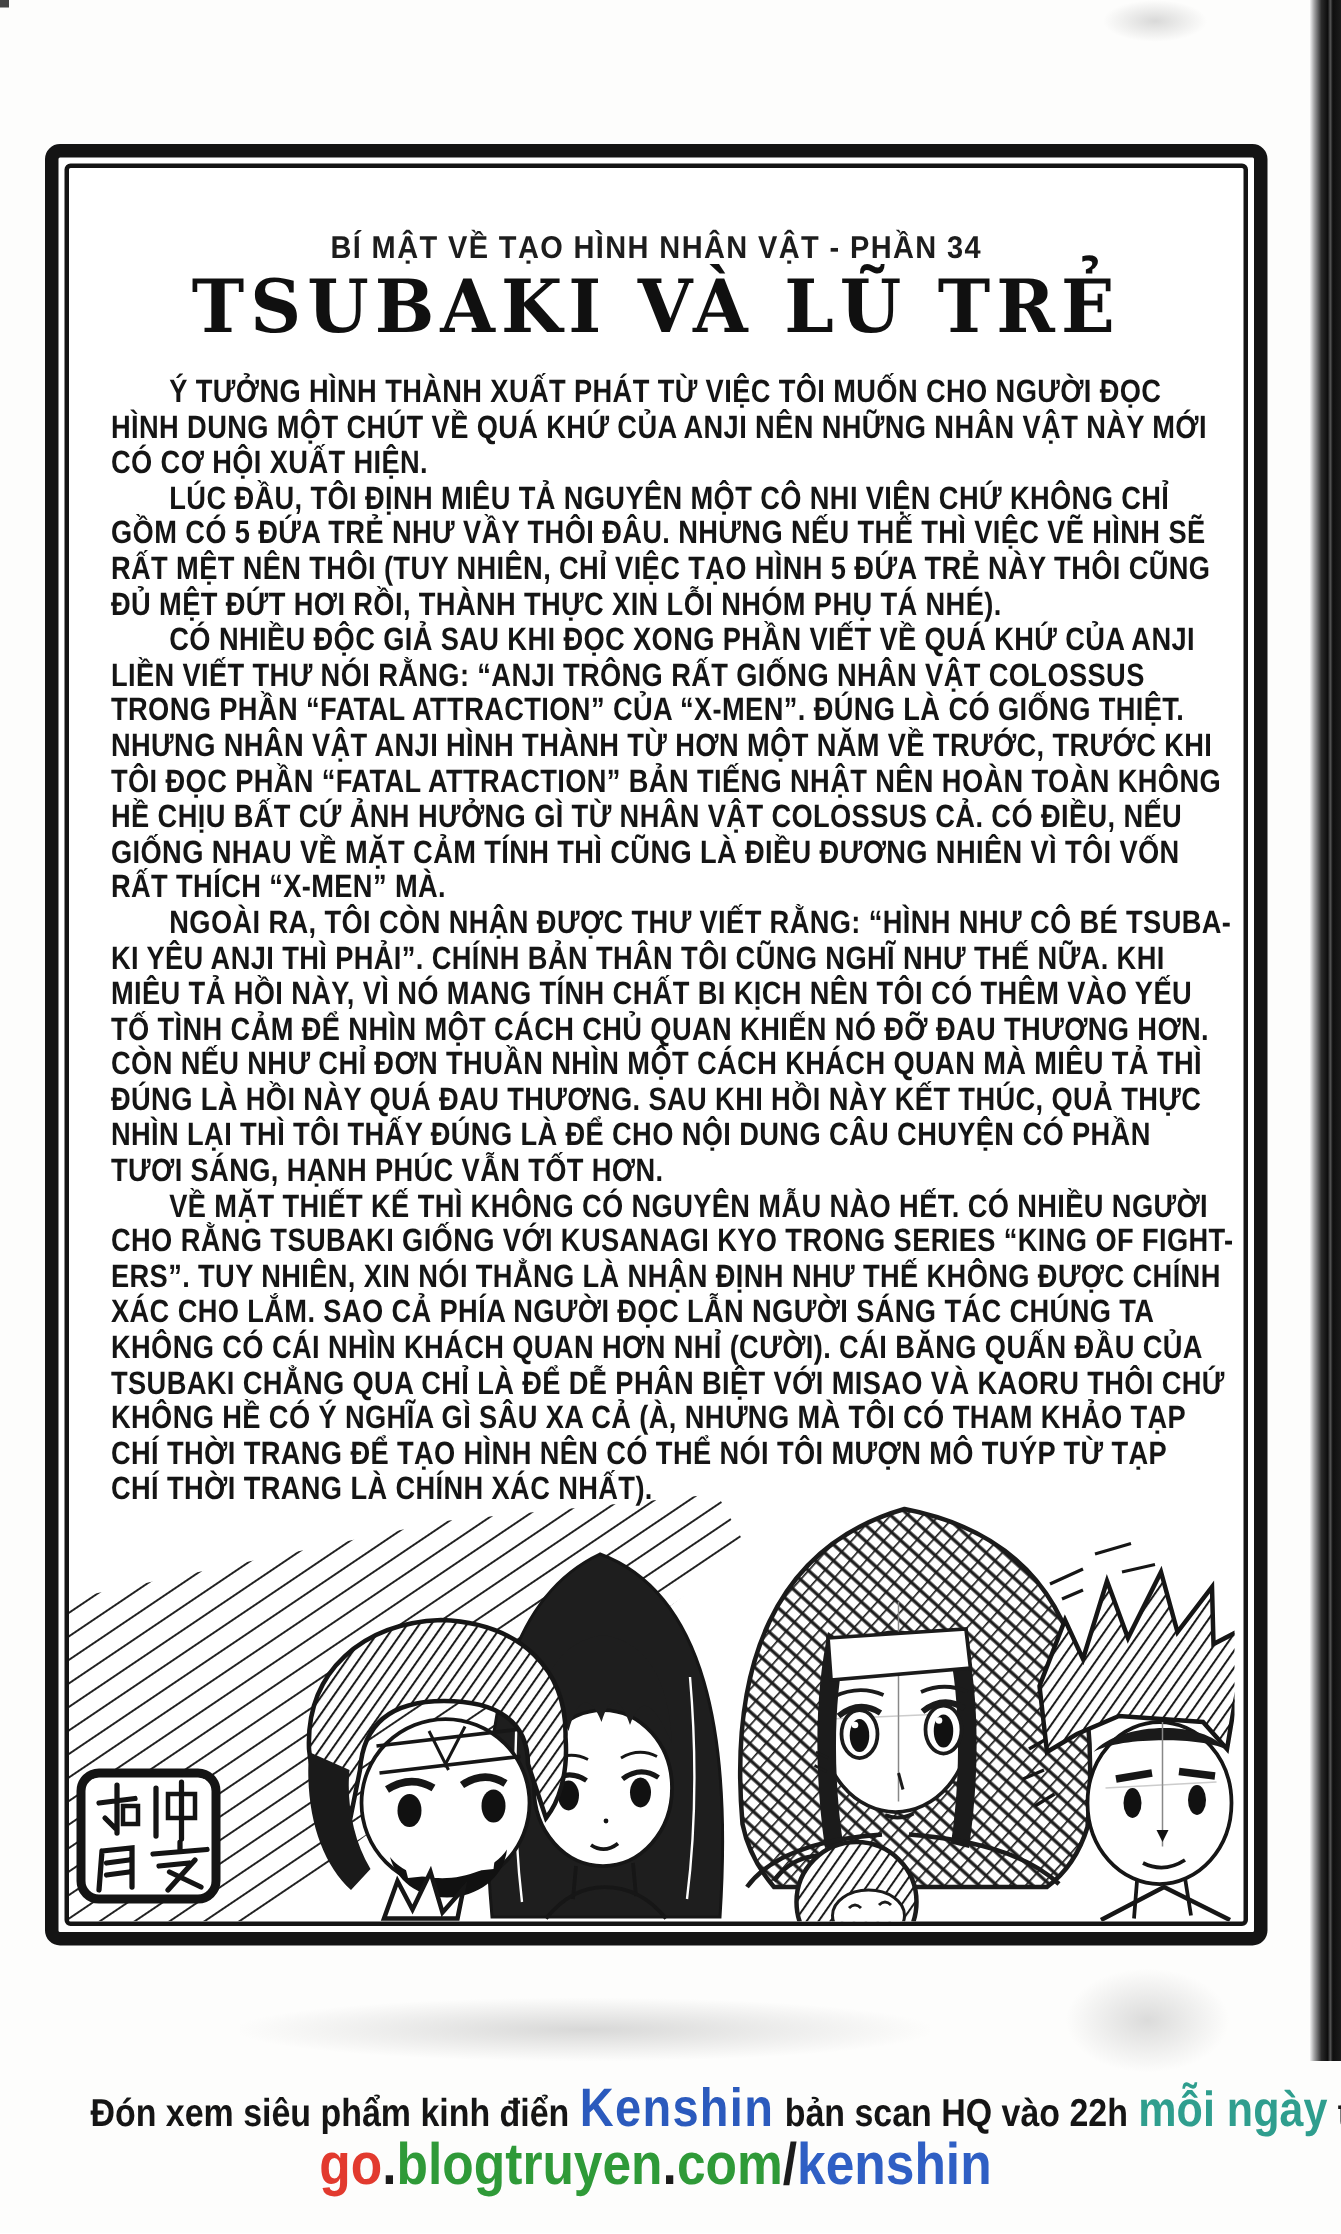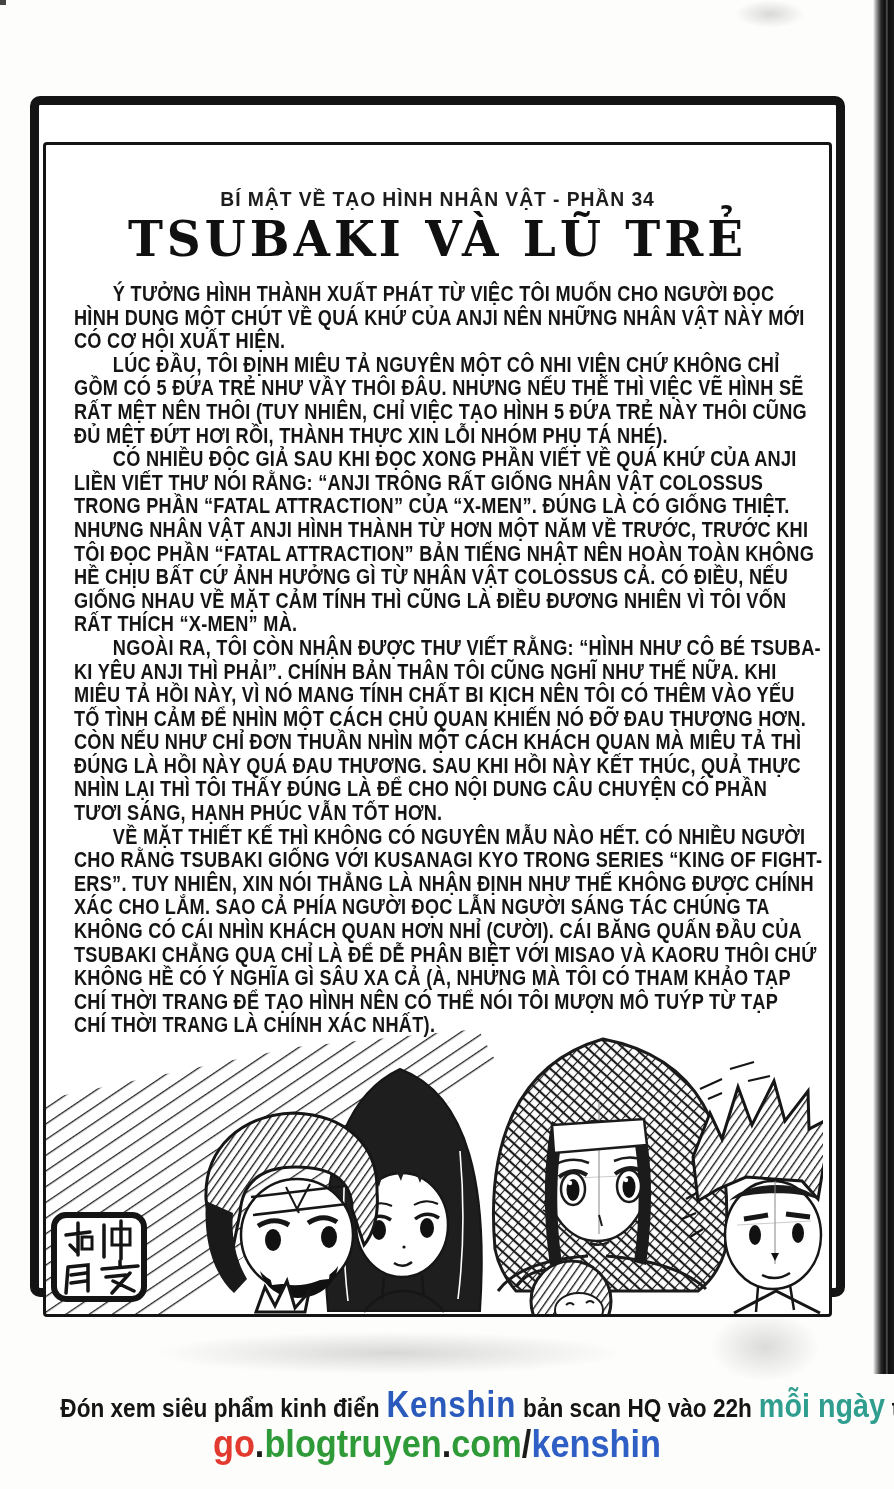--- a/index.html
+++ b/index.html
@@ -12,21 +12,21 @@
   .sm1{left:160px;top:1332px;width:460px;height:42px;
     background:radial-gradient(ellipse at center,rgba(130,130,130,.30),rgba(130,130,130,0) 72%);}
   .sm2{left:710px;top:1312px;width:110px;height:70px;
     background:radial-gradient(ellipse at center,rgba(140,140,140,.30),rgba(140,140,140,0) 70%);}
   .sm3{left:735px;top:0;width:70px;height:28px;
     background:radial-gradient(ellipse at center,rgba(150,150,150,.35),rgba(150,150,150,0) 70%);}
 
   .frame{position:absolute;left:30px;top:96px;width:815px;height:1201px;box-sizing:border-box;
          border:9px solid #141414;border-radius:10px;padding:4px;background:#fff;}
   .frame-inner{position:relative;width:100%;height:100%;box-sizing:border-box;
-         border:3px solid #141414;border-radius:4px;overflow:hidden;background:#fff;margin-top:33px;}
+         border:3px solid #141414;border-radius:4px;overflow:hidden;background:#fff;}
 
   .kicker{position:absolute;top:42px;left:0;width:100%;text-align:center;
           font-weight:bold;font-size:21px;letter-spacing:1px;color:#1d1d1d;
           transform:scaleX(.92);}
   .title{position:absolute;top:66px;left:0;width:100%;text-align:center;
          font-family:"DejaVu Serif",serif;font-weight:bold;font-size:47px;
          letter-spacing:4px;color:#101010;transform:scaleY(1.04);}
 
   .body-text{position:absolute;left:28px;top:138px;width:1000px;
          font-weight:bold;font-size:21.5px;line-height:23.6px;letter-spacing:.3px;

